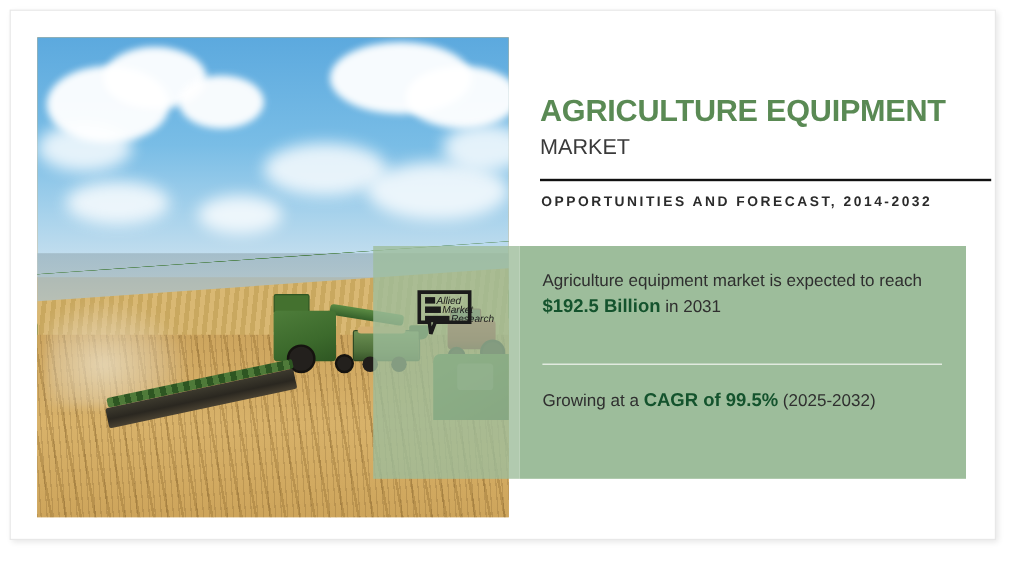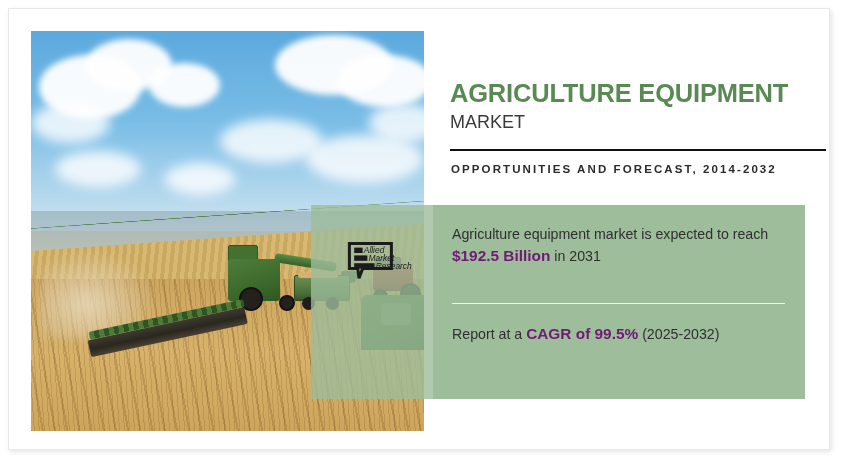--- a/index.html
+++ b/index.html
@@ -281,21 +281,21 @@
     background: #9dbd9b;
   }
   .panel-text {
     position: absolute;
     left: 19px; top: 19px;
     width: 324px;
     font-size: 14.2px;
     color: #2f2f2f;
     line-height: 1.45;
   }
-  .hl { color: #701a75; font-weight: bold; font-size: 15.4px; }
+  .hl { color: #14532d; font-weight: bold; font-size: 15.4px; }
   .rule-light {
     position: absolute;
     left: 19px; top: 98px;
     width: 333px; height: 1px;
     background: #f2f6f1;
   }
   .panel-text2 {
     position: absolute;
     left: 19px; top: 118px;
     width: 324px;
@@ -385,18 +385,18 @@
   <div class="subtitle">OPPORTUNITIES AND FORECAST, 2014-2032</div>
 
   <div class="panel">
     <div class="panel-text">
       <span>Agriculture equipment market is expected to reach </span><span class="hl">$192.5 Billion</span><span> in 2031</span>
     </div>
 
     <div class="rule-light"></div>
 
     <div class="panel-text2">
-      <span>Report at a </span><span class="hl">CAGR of 99.5%</span><span> (2025-2032)</span>
+      <span>Growing at a </span><span class="hl">CAGR of 99.5%</span><span> (2025-2032)</span>
     </div>
 
   </div>
 
 </div>
 
 </body></html>

